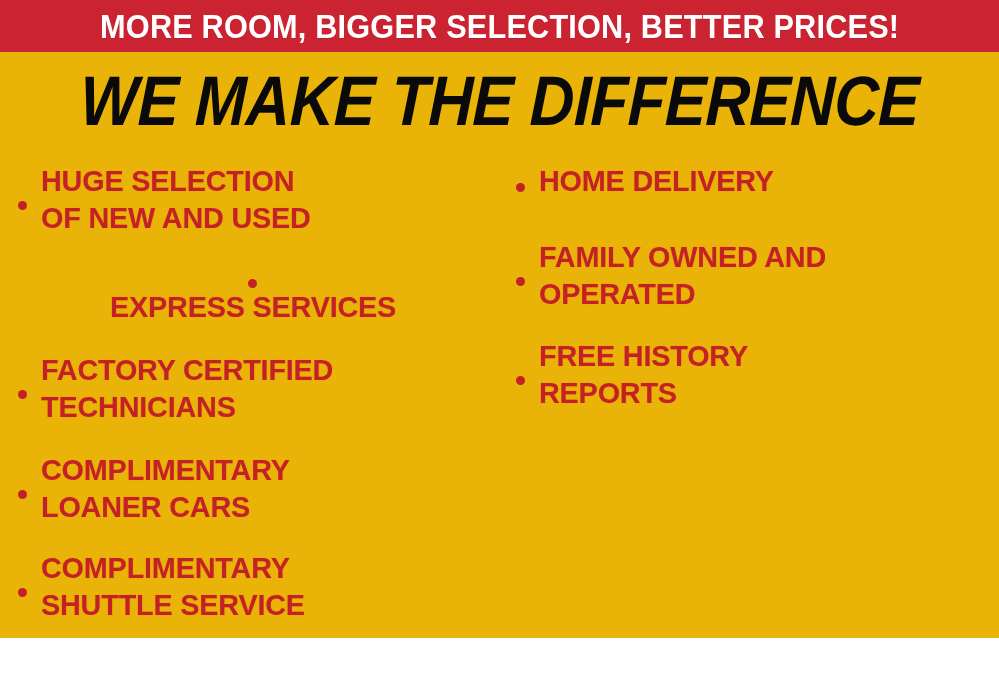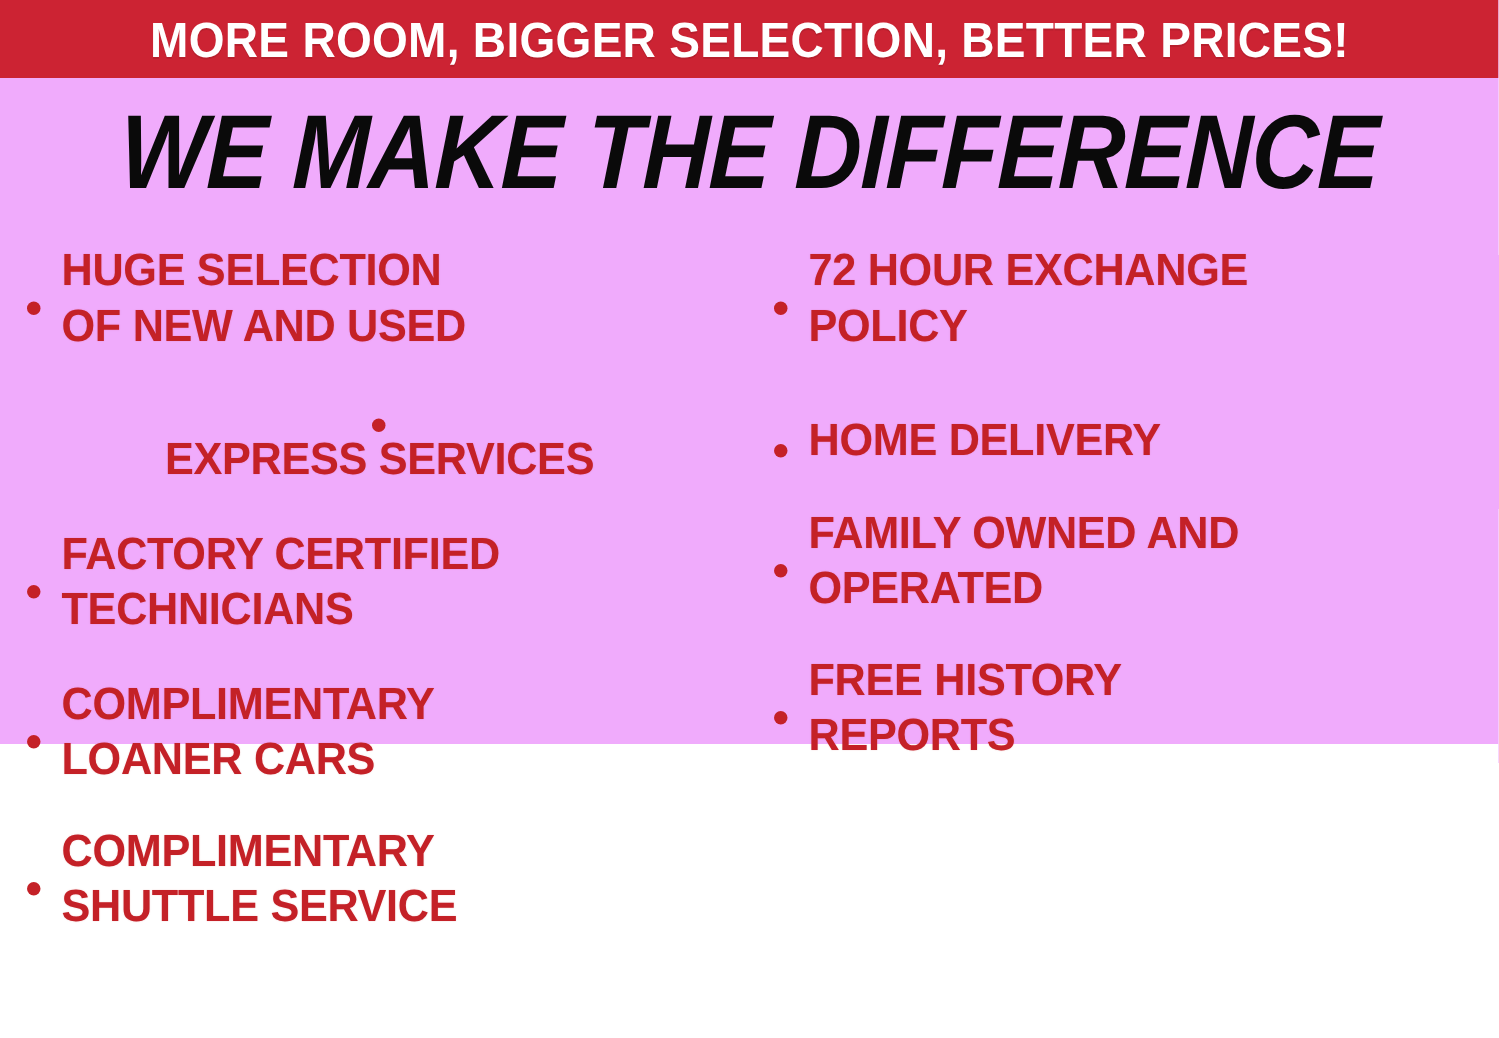--- a/index.html
+++ b/index.html
@@ -10,22 +10,22 @@
     width: 999px;
     height: 692px;
     background: #ffffff;
     font-family: "Liberation Sans", sans-serif;
     overflow: hidden;
   }
 
   .ad {
     position: relative;
     width: 999px;
-    height: 496px;
-    background: #f0abfc;
+    height: 638px;
+    background: #eab308;
     box-sizing: border-box;
   }
 
   
   .banner {
     position: absolute;
     left: 0;
     top: 0;
     width: 999px;
     height: 52px;
@@ -182,25 +182,20 @@
       <div class="bullet-row">
         <span class="bullet-dot"></span>
         <span class="bullet-label">COMPLIMENTARY
 SHUTTLE SERVICE</span>
       </div>
 
     </div>
 
     <div class="col col-right">
 
-      <div class="bullet-row">
-        <span class="bullet-dot"></span>
-        <span class="bullet-label">72 HOUR EXCHANGE
-POLICY</span>
-      </div>
 
       <div class="bullet-row">
         <span class="bullet-dot"></span>
         <span class="bullet-label">HOME DELIVERY</span>
       </div>
 
 
 
       <div class="bullet-row">
         <span class="bullet-dot"></span>

